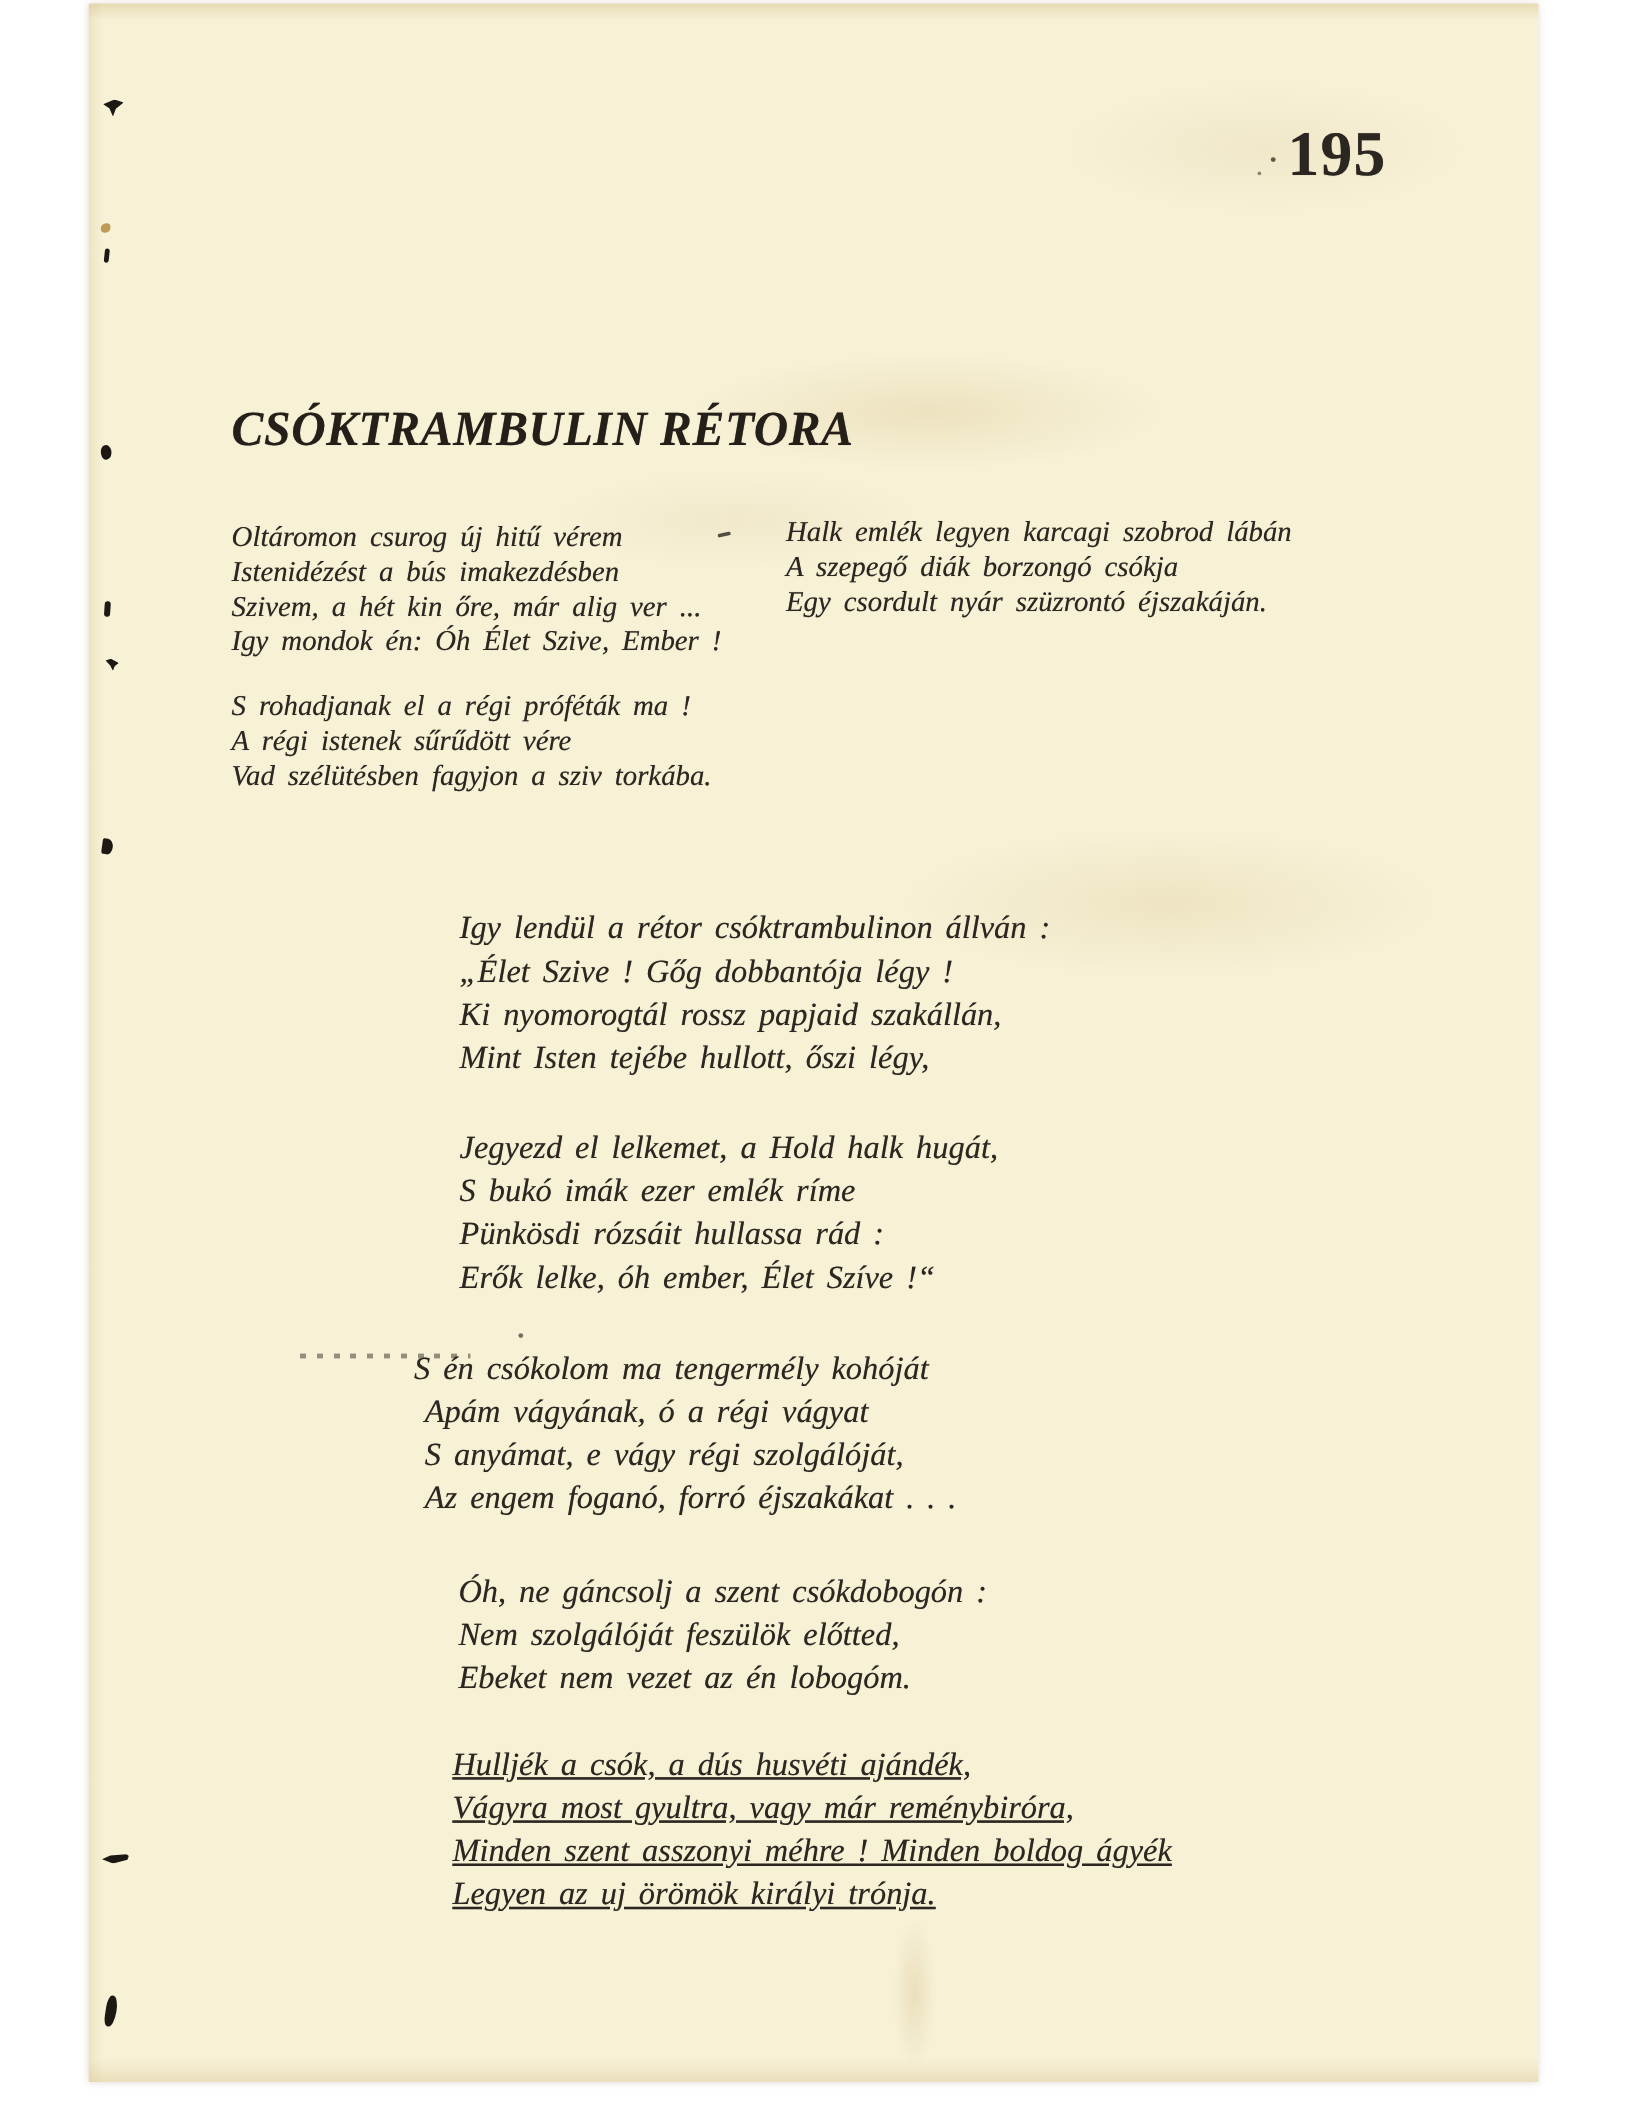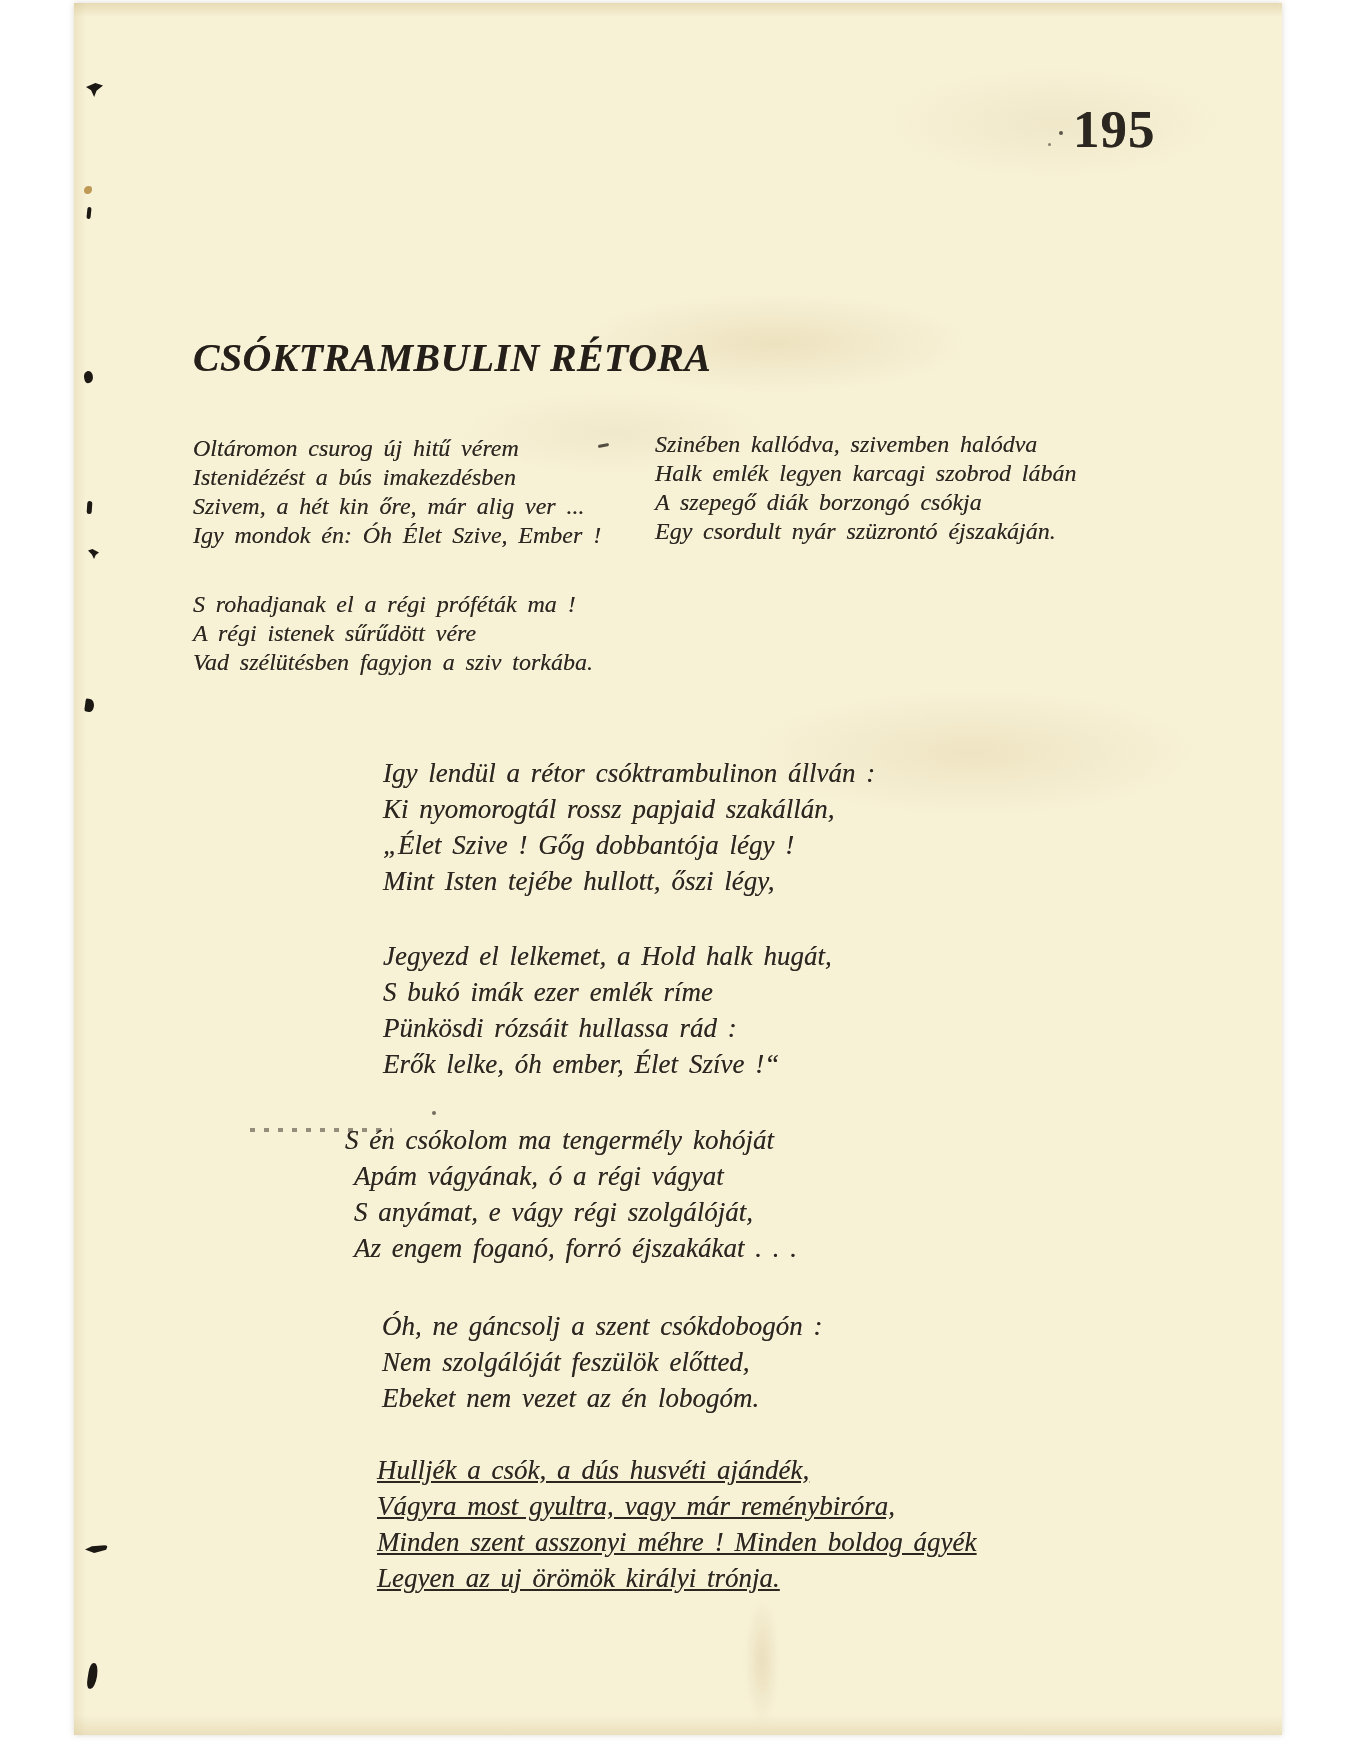--- a/index.html
+++ b/index.html
@@ -32,21 +32,21 @@
   }
   .poem-title{
     position:absolute;left:119px;top:330px;
     font-size:41px;font-style:italic;font-weight:bold;
     letter-spacing:.5px;white-space:nowrap;color:#241f19;
     transform:scaleX(.97);transform-origin:left top;
   }
   .col{position:absolute;font-size:24px;font-style:italic;line-height:29px;word-spacing:.2em;white-space:nowrap;}
   .col-left{left:119px;top:431px;width:470px;}
   .col-right{left:581px;top:427px;width:560px;}
-  .col .stanza + .stanza{margin-top:40px;}
+  .col .stanza + .stanza{margin-top:25px;}
   .center-stanza{position:absolute;font-size:27px;font-style:italic;line-height:36px;word-spacing:.15em;white-space:nowrap;}
   .st1{left:309px;top:752px;}
   .st2{left:309px;top:935px;}
   .st3{left:271px;top:1119px;}
   .st3 .line + .line{padding-left:9px;}
   .st4{left:308px;top:1305px;}
   .st5{left:303px;top:1449px;text-decoration:underline;}
   .line{white-space:nowrap;}
   
   .mark{position:absolute;background:#1c1813;}
@@ -92,31 +92,30 @@
       </div>
       <div class="stanza">
         <div class="line">S rohadjanak el a régi próféták ma !</div>
         <div class="line">A régi istenek sűrűdött vére</div>
         <div class="line">Vad szélütésben fagyjon a sziv torkába.</div>
       </div>
     </div>
 
     <div class="col col-right ink">
       <div class="stanza">
-        <div class="line">Szinében kallódva, szivemben halódva</div>
         <div class="line">Halk emlék legyen karcagi szobrod lábán</div>
         <div class="line">A szepegő diák borzongó csókja</div>
         <div class="line">Egy csordult nyár szüzrontó éjszakáján.</div>
       </div>
     </div>
 
     <div class="center-stanza st1 ink">
       <div class="line">Igy lendül a rétor csóktrambulinon állván :</div>
+      <div class="line">„Élet Szive ! Gőg dobbantója légy !</div>
       <div class="line">Ki nyomorogtál rossz papjaid szakállán,</div>
-      <div class="line">„Élet Szive ! Gőg dobbantója légy !</div>
       <div class="line">Mint Isten tejébe hullott, őszi légy,</div>
     </div>
 
     <div class="center-stanza st2 ink">
       <div class="line">Jegyezd el lelkemet, a Hold halk hugát,</div>
       <div class="line">S bukó imák ezer emlék ríme</div>
       <div class="line">Pünkösdi rózsáit hullassa rád :</div>
       <div class="line">Erők lelke, óh ember, Élet Szíve !“</div>
     </div>
 

